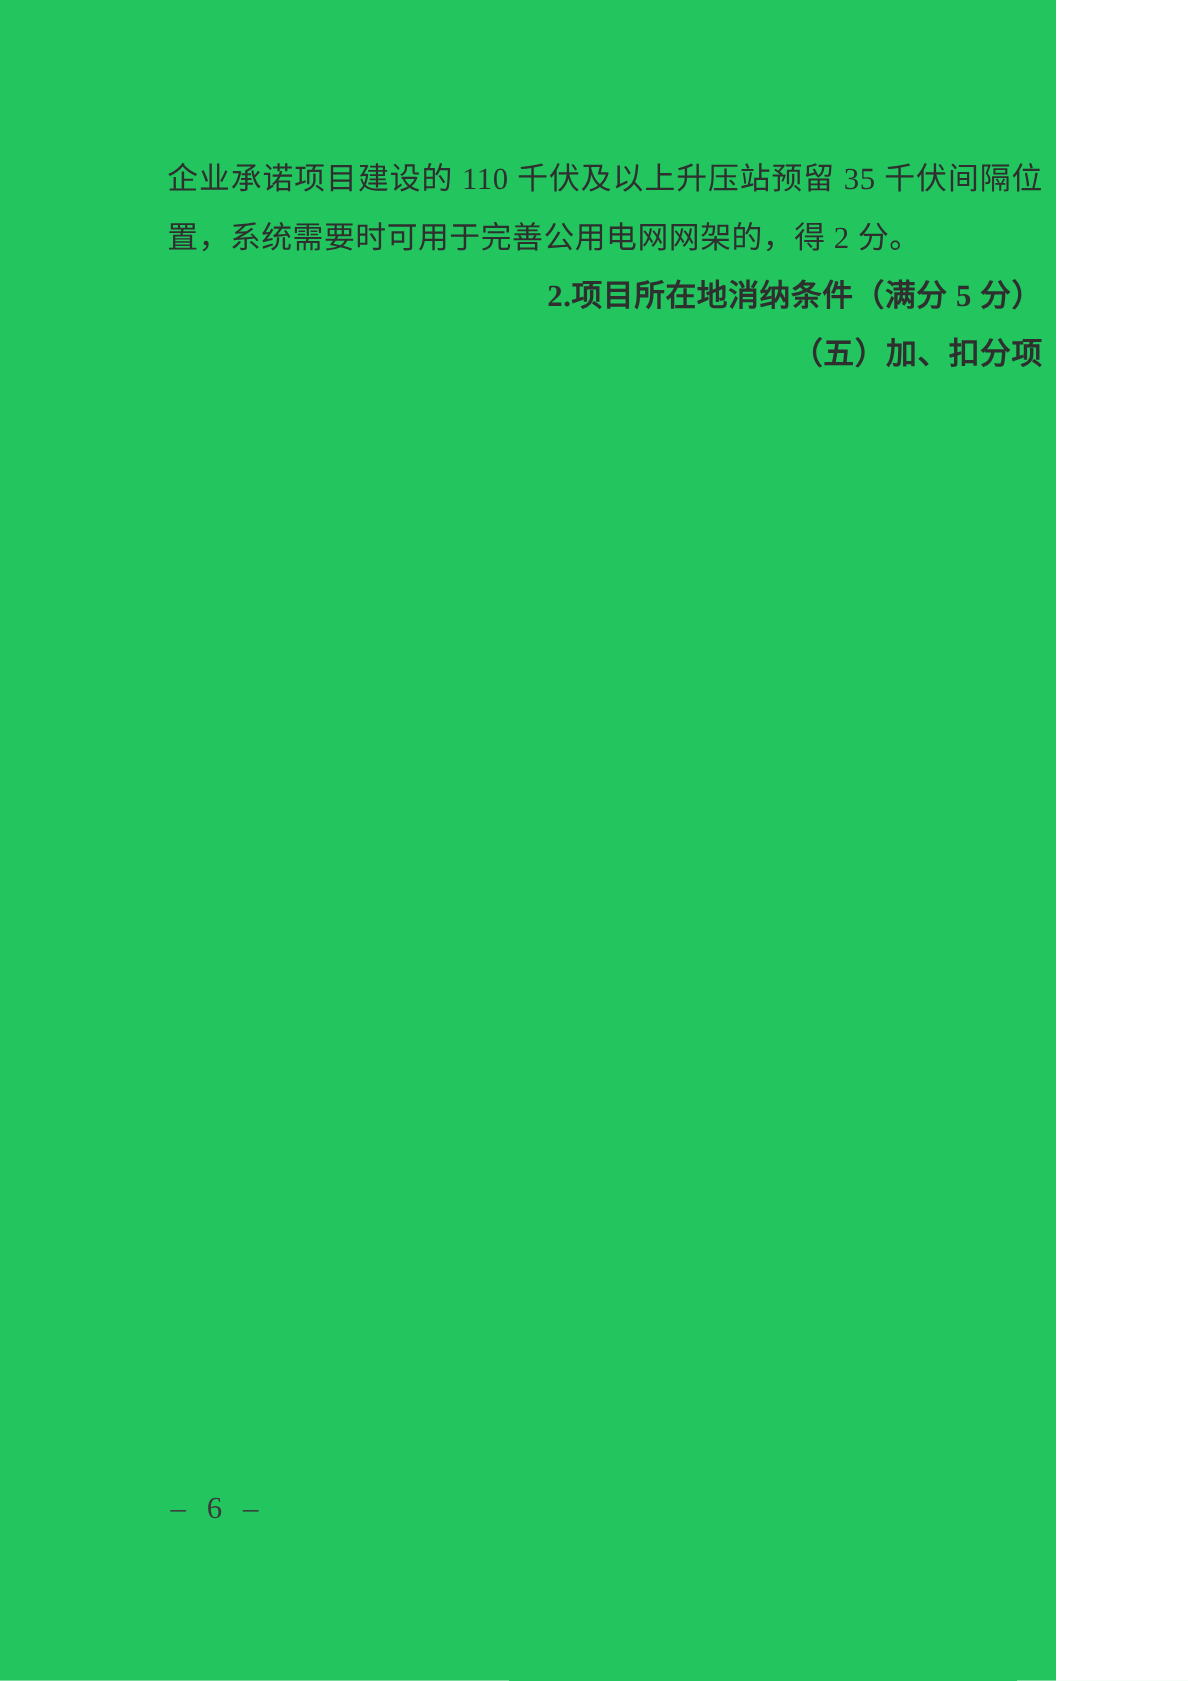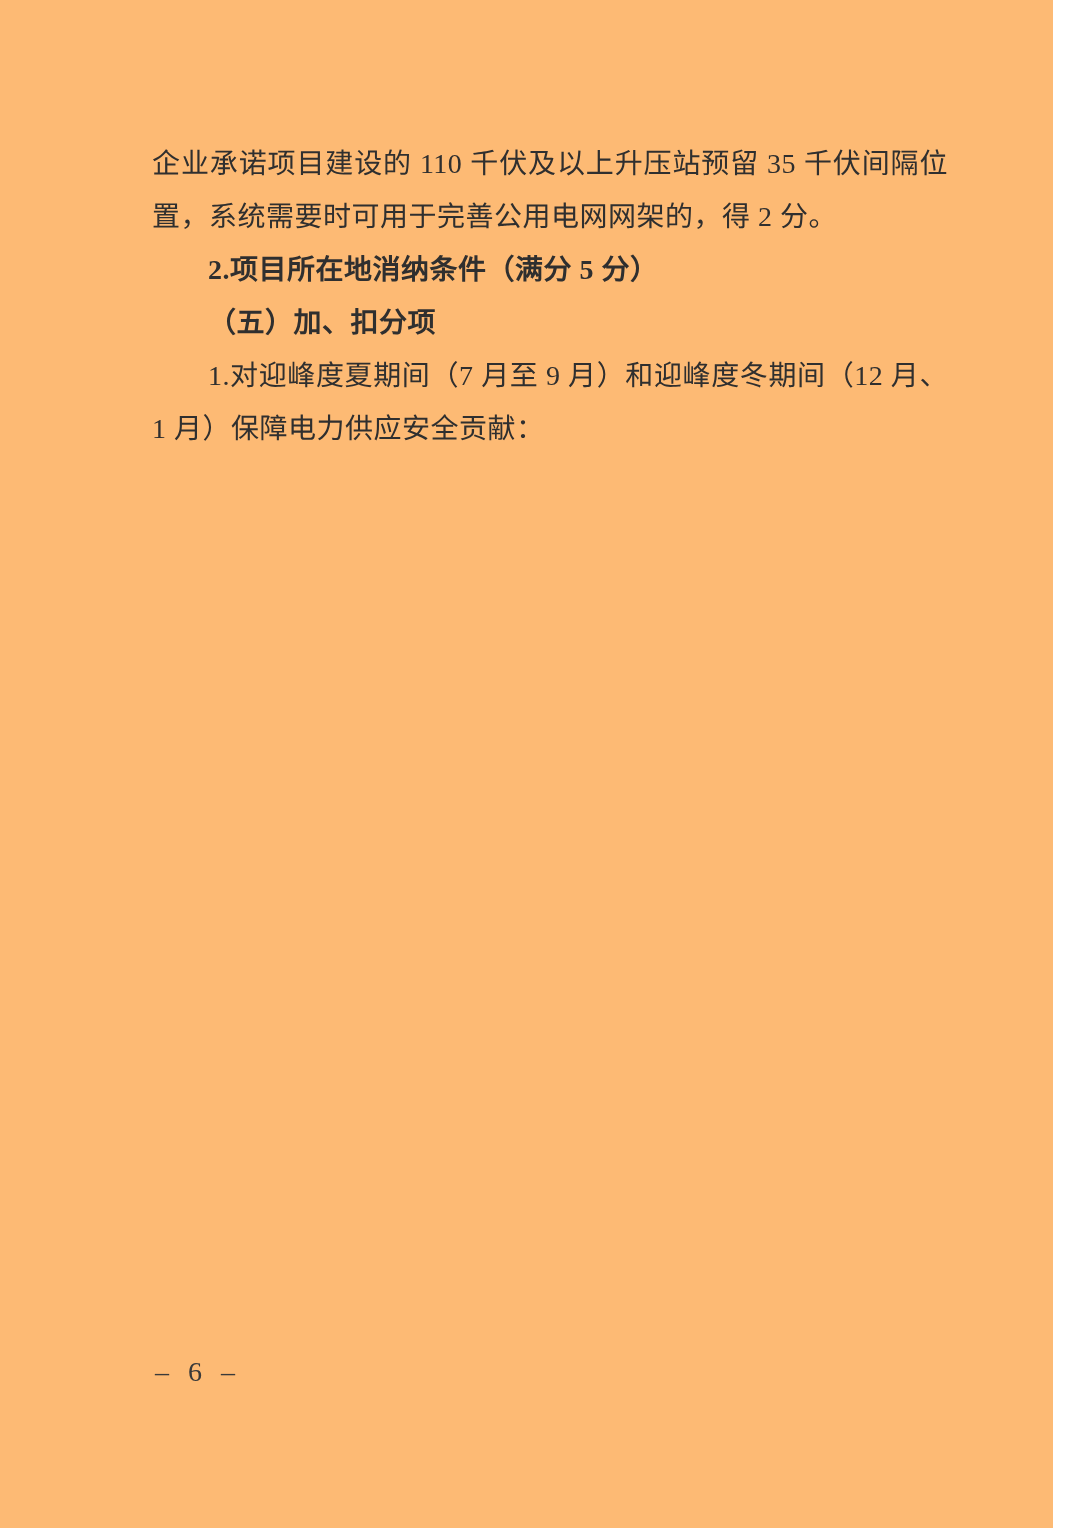--- a/index.html
+++ b/index.html
@@ -4,23 +4,23 @@
 <title>Document Page</title>
 <style>
   * { box-sizing: border-box; }
   html, body {
     margin: 0;
     padding: 0;
     background: #ffffff;
   }
   .page {
     position: relative;
-    width: 1053px;
+    width: 960px;
     height: 1528px;
-    background: #fdba74;
+    background: #22c55e;
     overflow: hidden;
     font-family: "Liberation Serif", "DejaVu Serif", serif;
     color: #2f2f2f;
   }
   .content {
     position: absolute;
     left: 152px;
     top: 137px;
     width: 796px;
     font-size: 28px;
@@ -30,21 +30,21 @@
   }
   .para {
     margin: 0;
     text-indent: 2em;
   }
   .para.first {
     text-indent: 0;
   }
   .para.heading {
     font-weight: bold;
-    text-align: left;
+    text-align: right;
   }
   .page-number {
     position: absolute;
     left: 155px;
     top: 1352px;
     font-size: 28px;
     line-height: 40px;
     letter-spacing: 6px;
     color: #3a3a3a;
     text-align: left;
@@ -58,21 +58,20 @@
 
   <div class="content">
 
     <p class="para first">企业承诺项目建设的 110 千伏及以上升压站预留 35 千伏间隔位置，系统需要时可用于完善公用电网网架的，得 2 分。</p>
 
     <p class="para heading">2.项目所在地消纳条件（满分 5 分）</p>
 
 
     <p class="para heading">（五）加、扣分项</p>
 
-    <p class="para">1.对迎峰度夏期间（7 月至 9 月）和迎峰度冬期间（12 月、1 月）保障电力供应安全贡献：</p>
 
 
 
   </div>
 
   <div class="page-number">– 6 –</div>
 
 </div>
 
 </body></html>

